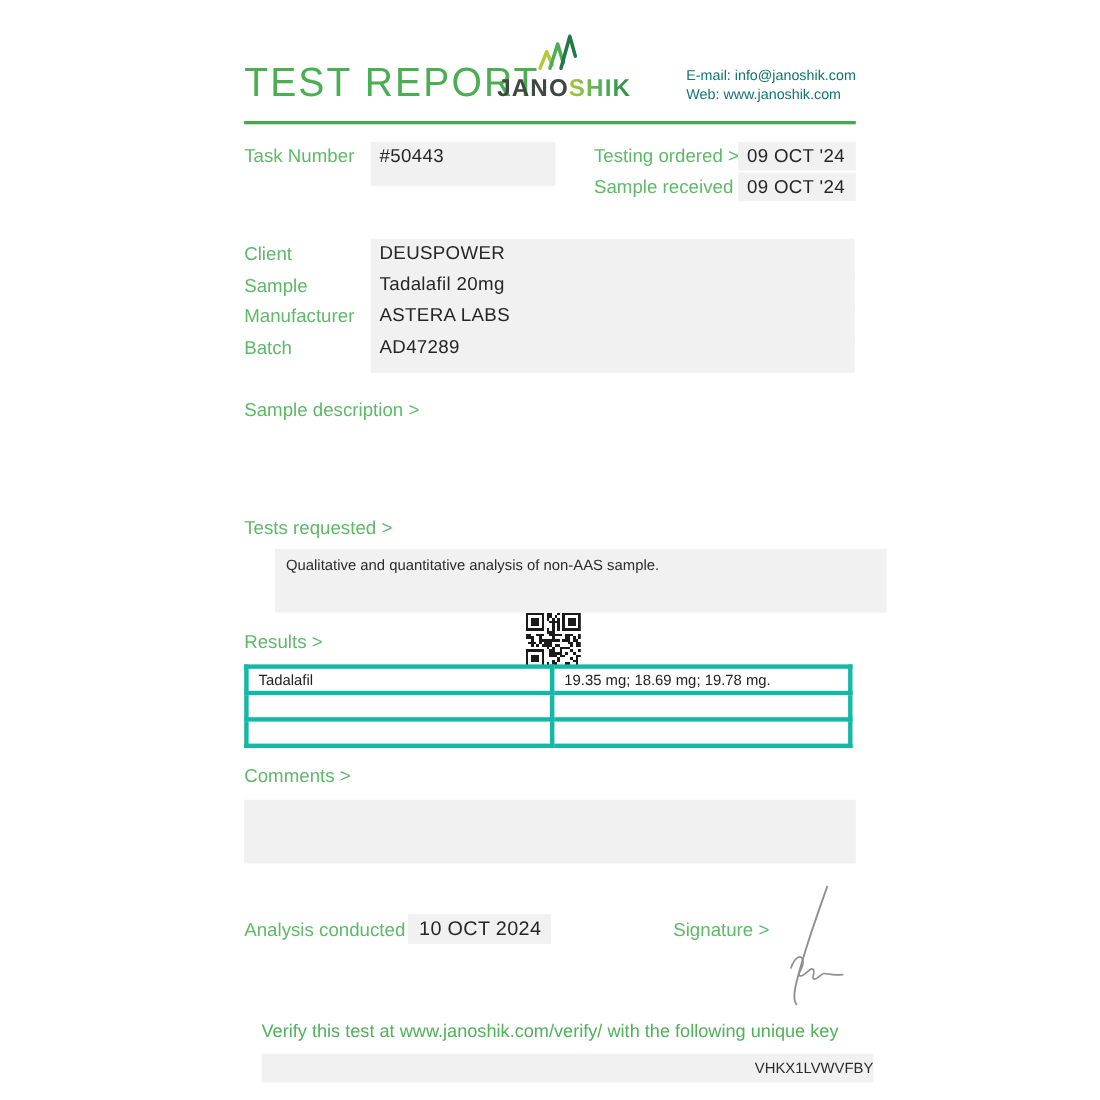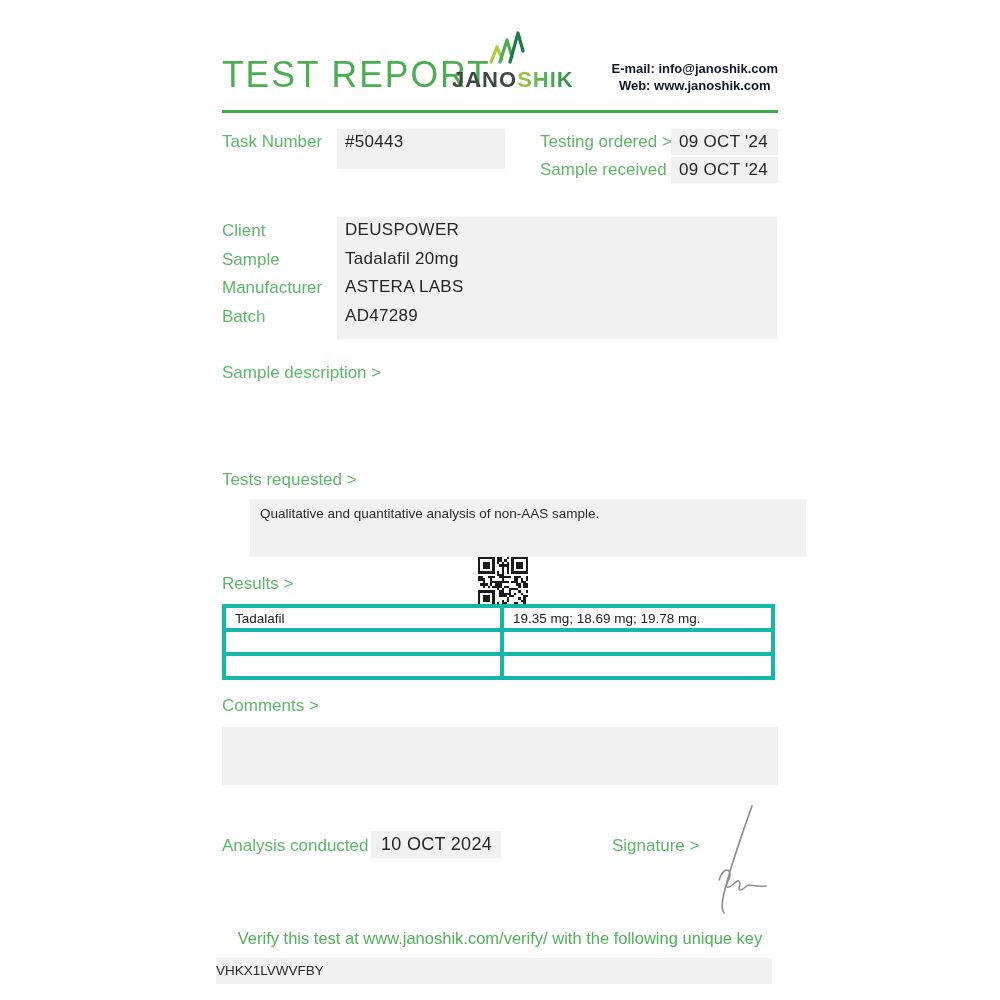--- a/index.html
+++ b/index.html
@@ -9,21 +9,21 @@
     overflow:hidden; margin:0 auto;
   }
   .abs { position:absolute; }
 
   
   .report-title { left:222px; top:54px; font-size:37px; color:#4cae52; letter-spacing:2px; font-weight:400; transform:scaleX(.96); transform-origin:left; }
   .logo-wrap { left:452px; top:30px; width:110px; text-align:center; }
   .logo-icon { display:block; margin:0 auto 1px auto; }
   .logo-text { font-size:22px; font-weight:bold; letter-spacing:1px; color:#3e4742; }
   .logo-text .green-part { background:linear-gradient(90deg,#a9c93a,#54b05a,#2e8b47); -webkit-background-clip:text; background-clip:text; color:transparent; }
-  .contact { right:222px; top:60px; text-align:center; font-size:13px; color:#0f172a; line-height:17px;font-weight:bold; }
+  .contact { right:222px; top:60px; text-align:left; font-size:13px; color:#0f766e; line-height:17px; }
   .header-rule { left:222px; top:110px; width:556px; height:3px; background:#43a84b; }
 
   
   .green-label { color:#5db967; font-size:17px; white-space:nowrap; }
   .gray-box { background:#f1f1f1; }
   .value-text { color:#262626; font-size:17px; letter-spacing:.3px; }
   .small-text { color:#2b2b2b; font-size:13.5px; }
 
   
   .task-label { left:222px; top:132px;text-align:center; }
@@ -49,21 +49,21 @@
   }
   .qr { left:478px; top:557px; }
 
   
   .analysis-label { left:222px; top:836px; }
   .analysis-box { left:371px; top:831px; width:130px; height:27px; padding:3px 6px 0 10px; font-size:18px; }
   .signature-label { left:612px; top:836px; }
   .signature-svg { left:698px; top:798px; }
 
   .verify-line { left:222px; top:929px; width:556px; text-align:center; font-size:16.5px; color:#4fb258; white-space:nowrap; }
-  .key-box { left:216px; top:958px; width:556px; height:26px; text-align:left; padding-top:5px; }
+  .key-box { left:238px; top:958px; width:556px; height:26px; text-align:right; padding-top:5px; }
 </style>
 </head>
 <body>
 
 <div class="page">
 
   <div class="abs report-title">TEST REPORT</div>
 
   <div class="abs logo-wrap">
     <svg class="logo-icon" width="46" height="36" viewBox="0 0 46 36">

